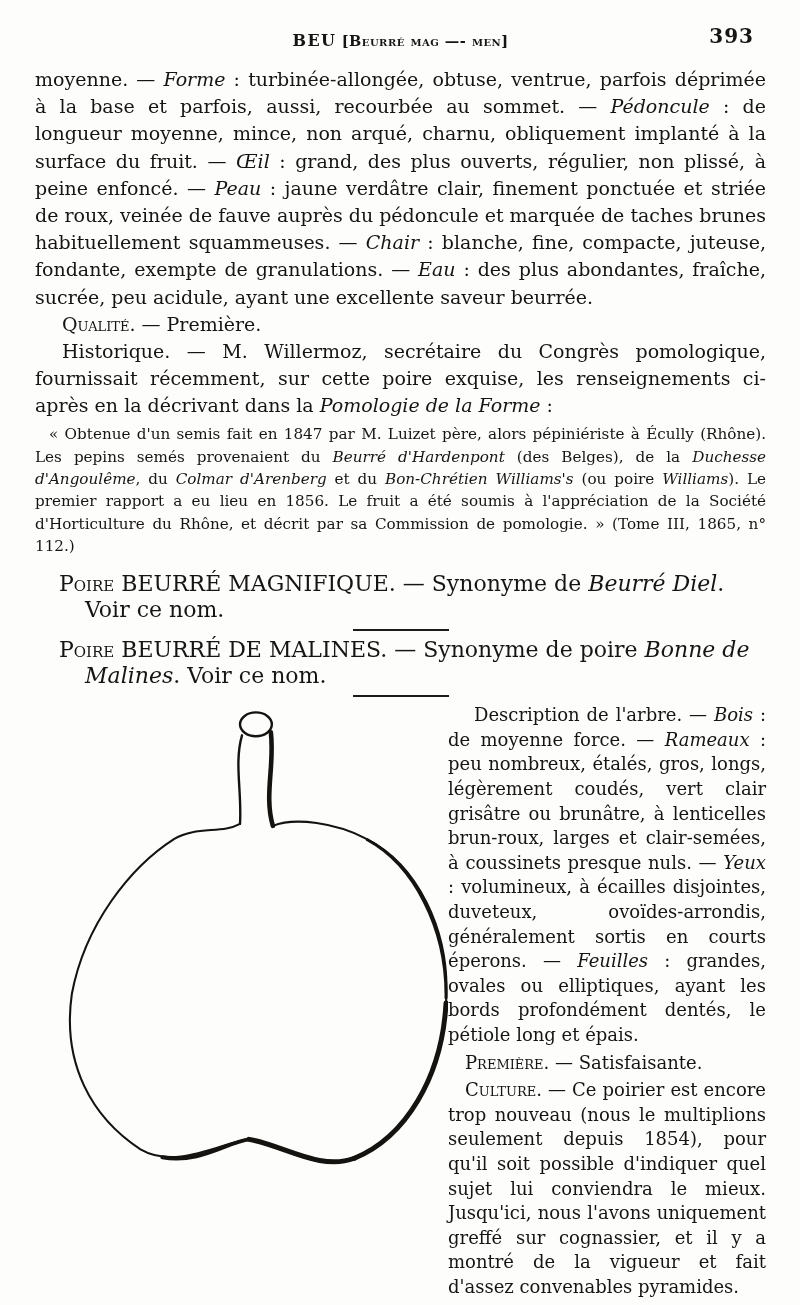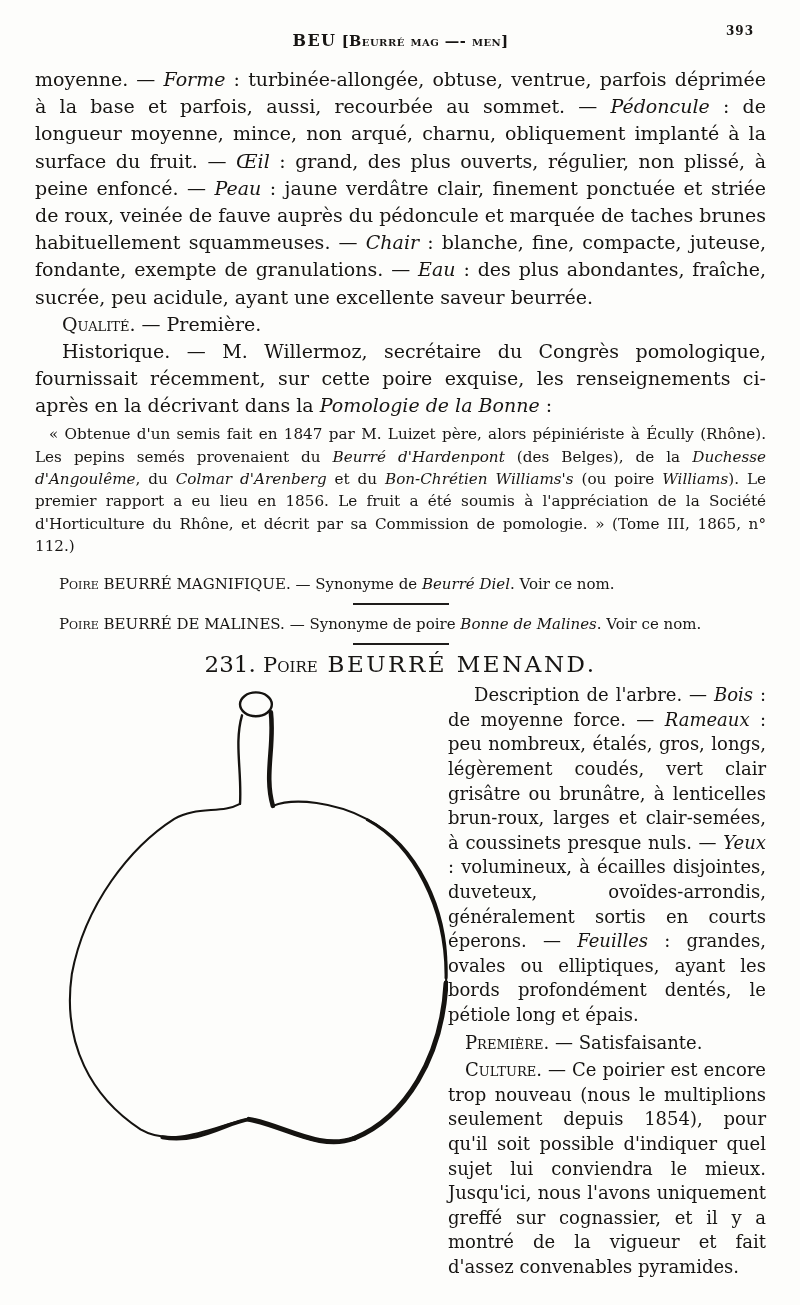--- a/index.html
+++ b/index.html
@@ -11,28 +11,28 @@
   }
   .it{font-style:italic;}
   .bd{font-weight:normal;}
   .sc{font-variant:small-caps;}
   .sp{letter-spacing:2.5px;}
 
   .header{position:absolute;top:24px;left:35px;width:731px;height:24px;}
   .running-title{text-align:center;font-size:16px;margin-top:7px;}
   .rt-main{font-weight:bold;letter-spacing:1.5px;}
   .rt-bracket{font-weight:bold;font-variant:small-caps;font-size:14.5px;letter-spacing:0.5px;}
-  .page-number{position:absolute;right:12px;top:0;font-size:12px;font-weight:bold;letter-spacing:1px;}
+  .page-number{position:absolute;right:12px;top:0;font-size:20px;font-weight:bold;letter-spacing:1px;}
 
   .main{position:absolute;left:35px;top:66px;width:731px;}
   .p-desc{font-size:19px;line-height:27.2px;text-align:justify;margin:0;}
   .p-line{font-size:19px;line-height:27px;margin:0;text-indent:27px;}
   .p-hist{font-size:19px;line-height:27.2px;text-align:justify;margin:0;text-indent:27px;}
   .p-quote{font-size:15.2px;line-height:22.3px;text-align:justify;margin:4px 0 0 0;text-indent:14px;}
-  .p-syn{font-size:15px;line-height:26px;margin:14px 0 0 0;padding-left:50px;text-indent:-26px;}
+  .p-syn{font-size:22px;line-height:26px;margin:14px 0 0 0;padding-left:50px;text-indent:-26px;}
   .sep{width:96px;border:none;border-top:2px solid #1e1c1a;margin:6px auto 6px auto;}
   .entry-heading{font-size:23px;font-weight:normal;text-align:center;margin:2px 0 0 0;}
   .entry-heading .sc{font-size:21px;}
 
   .two-col{display:flex;margin-top:6px;}
   .figure{width:413px;height:608px;flex:none;position:relative;}
   .figure svg{display:block;}
   .col-right{flex:1;font-size:18px;line-height:24.6px;text-align:justify;}
   .col-right p{margin:0;}
   .rp-first{text-indent:26px;}
@@ -47,29 +47,28 @@
     <div class="running-title">
       <span class="rt-main">BEU</span>
       <span class="rt-bracket">[Beurré mag —- men]</span>
     </div>
     <div class="page-number">393</div>
   </div>
 
   <div class="main">
     <p class="p-desc"><span>moyenne. — </span><span class="it">Forme</span><span> : turbinée-allongée, obtuse, ventrue, parfois déprimée à la base et parfois, aussi, recourbée au sommet. — </span><span class="it">Pédoncule</span><span> : de longueur moyenne, mince, non arqué, charnu, obliquement implanté à la surface du fruit. — </span><span class="it">Œil</span><span> : grand, des plus ouverts, régulier, non plissé, à peine enfoncé. — </span><span class="it">Peau</span><span> : jaune verdâtre clair, finement ponctuée et striée de roux, veinée de fauve auprès du pédoncule et marquée de taches brunes habituellement squammeuses. — </span><span class="it">Chair</span><span> : blanche, fine, compacte, juteuse, fondante, exempte de granulations. — </span><span class="it">Eau</span><span> : des plus abondantes, fraîche, sucrée, peu acidule, ayant une excellente saveur beurrée.</span></p>
     <p class="p-line"><span class="sc">Qualité.</span><span> — Première.</span></p>
-    <p class="p-hist"><span class="bd">Historique.</span><span> — M. Willermoz, secrétaire du Congrès pomologique, fournissait récemment, sur cette poire exquise, les renseignements ci-après en la décrivant dans la </span><span class="it">Pomologie de la Bonne</span><span> :</span></p>
+    <p class="p-hist"><span class="bd">Historique.</span><span> — M. Willermoz, secrétaire du Congrès pomologique, fournissait récemment, sur cette poire exquise, les renseignements ci-après en la décrivant dans la </span><span class="it">Pomologie de la Forme</span><span> :</span></p>
     <p class="p-quote"><span>« Obtenue d'un semis fait en 1847 par M. Luizet père, alors pépiniériste à Écully (Rhône). Les pepins semés provenaient du </span><span class="it">Beurré d'Hardenpont</span><span> (des Belges), de la </span><span class="it">Duchesse d'Angoulême</span><span>, du </span><span class="it">Colmar d'Arenberg</span><span> et du </span><span class="it">Bon-Chrétien Williams's</span><span> (ou poire </span><span class="it">Williams</span><span>). Le premier rapport a eu lieu en 1856. Le fruit a été soumis à l'appréciation de la Société d'Horticulture du Rhône, et décrit par sa Commission de pomologie. » (Tome III, 1865, n° 112.)</span></p>
 
     <p class="p-syn"><span class="sc">Poire</span><span> BEURRÉ MAGNIFIQUE. — Synonyme de </span><span class="it">Beurré Diel</span><span>. Voir ce nom.</span></p>
     <hr class="sep">
     <p class="p-syn" style="margin-top:2px;"><span class="sc">Poire</span><span> BEURRÉ DE MALINES. — Synonyme de poire </span><span class="it">Bonne de Malines</span><span>. Voir ce nom.</span></p>
     <hr class="sep">
 
-    <h2 class="entry-heading"><span>231. </span><span class="sc">Poire</span><span class="sp"> BEURRÉ MENAND.</span></h2>
 
     <div class="two-col">
       <div class="figure">
         <svg width="413" height="608" viewBox="0 0 415 610" fill="none" stroke="#151310" stroke-linecap="round">
 
           <ellipse cx="222" cy="21" rx="16" ry="12" stroke-width="2.4"></ellipse>
 
           <path d="M208,32 C200,60 208,88 206,121" stroke-width="2.4"></path>
           <path d="M237,29 C241,62 230,92 239,123" stroke-width="4.6"></path>
 

